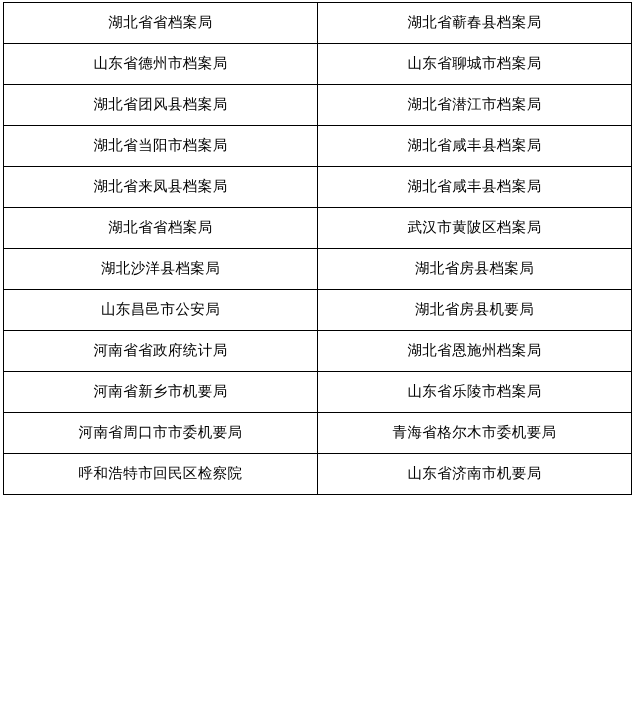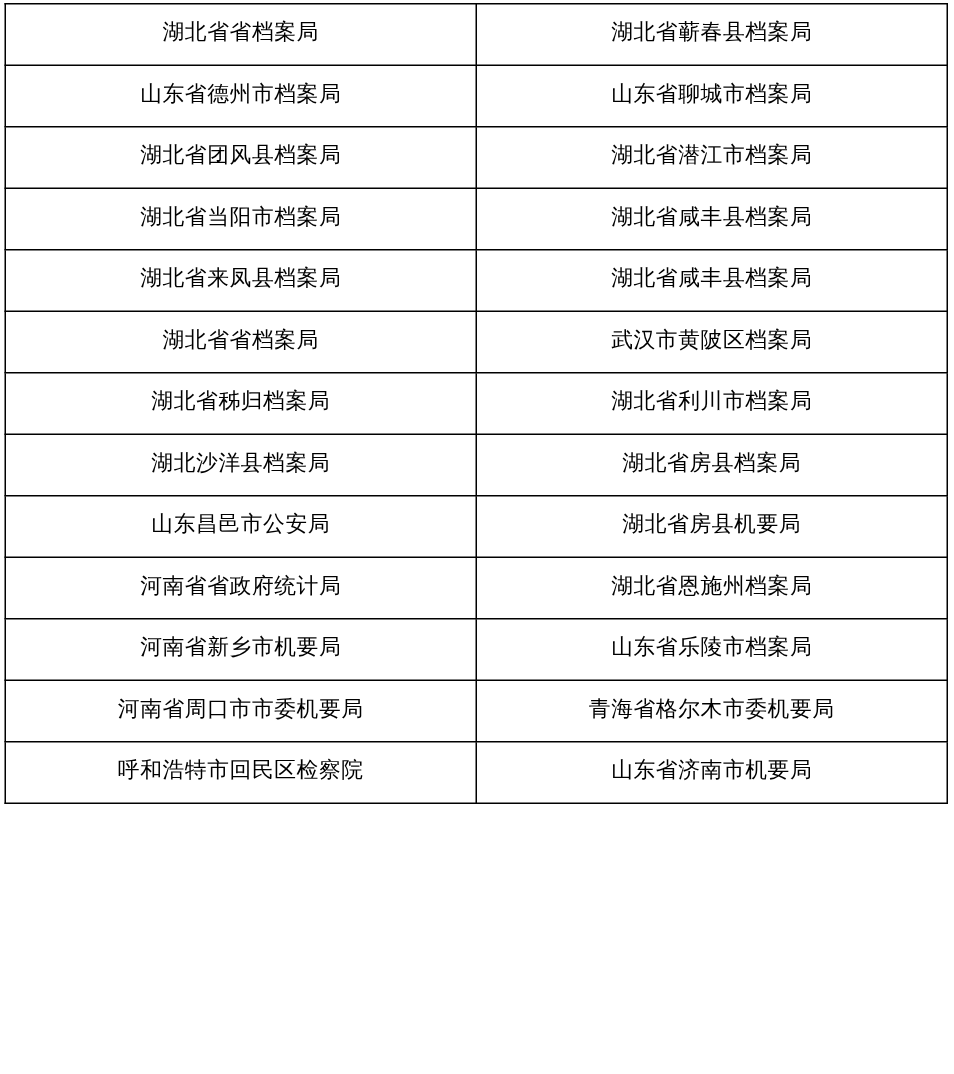--- a/index.html
+++ b/index.html
@@ -71,24 +71,20 @@
       </tr>
       <tr>
         <td>湖北省来凤县档案局</td>
         <td>湖北省咸丰县档案局</td>
       </tr>
       <tr>
         <td>湖北省省档案局</td>
         <td>武汉市黄陂区档案局</td>
       </tr>
       <tr>
-        <td>湖北省秭归档案局</td>
-        <td>湖北省利川市档案局</td>
-      </tr>
-      <tr>
         <td>湖北沙洋县档案局</td>
         <td>湖北省房县档案局</td>
       </tr>
       <tr>
         <td>山东昌邑市公安局</td>
         <td>湖北省房县机要局</td>
       </tr>
       <tr>
         <td>河南省省政府统计局</td>
         <td>湖北省恩施州档案局</td>

